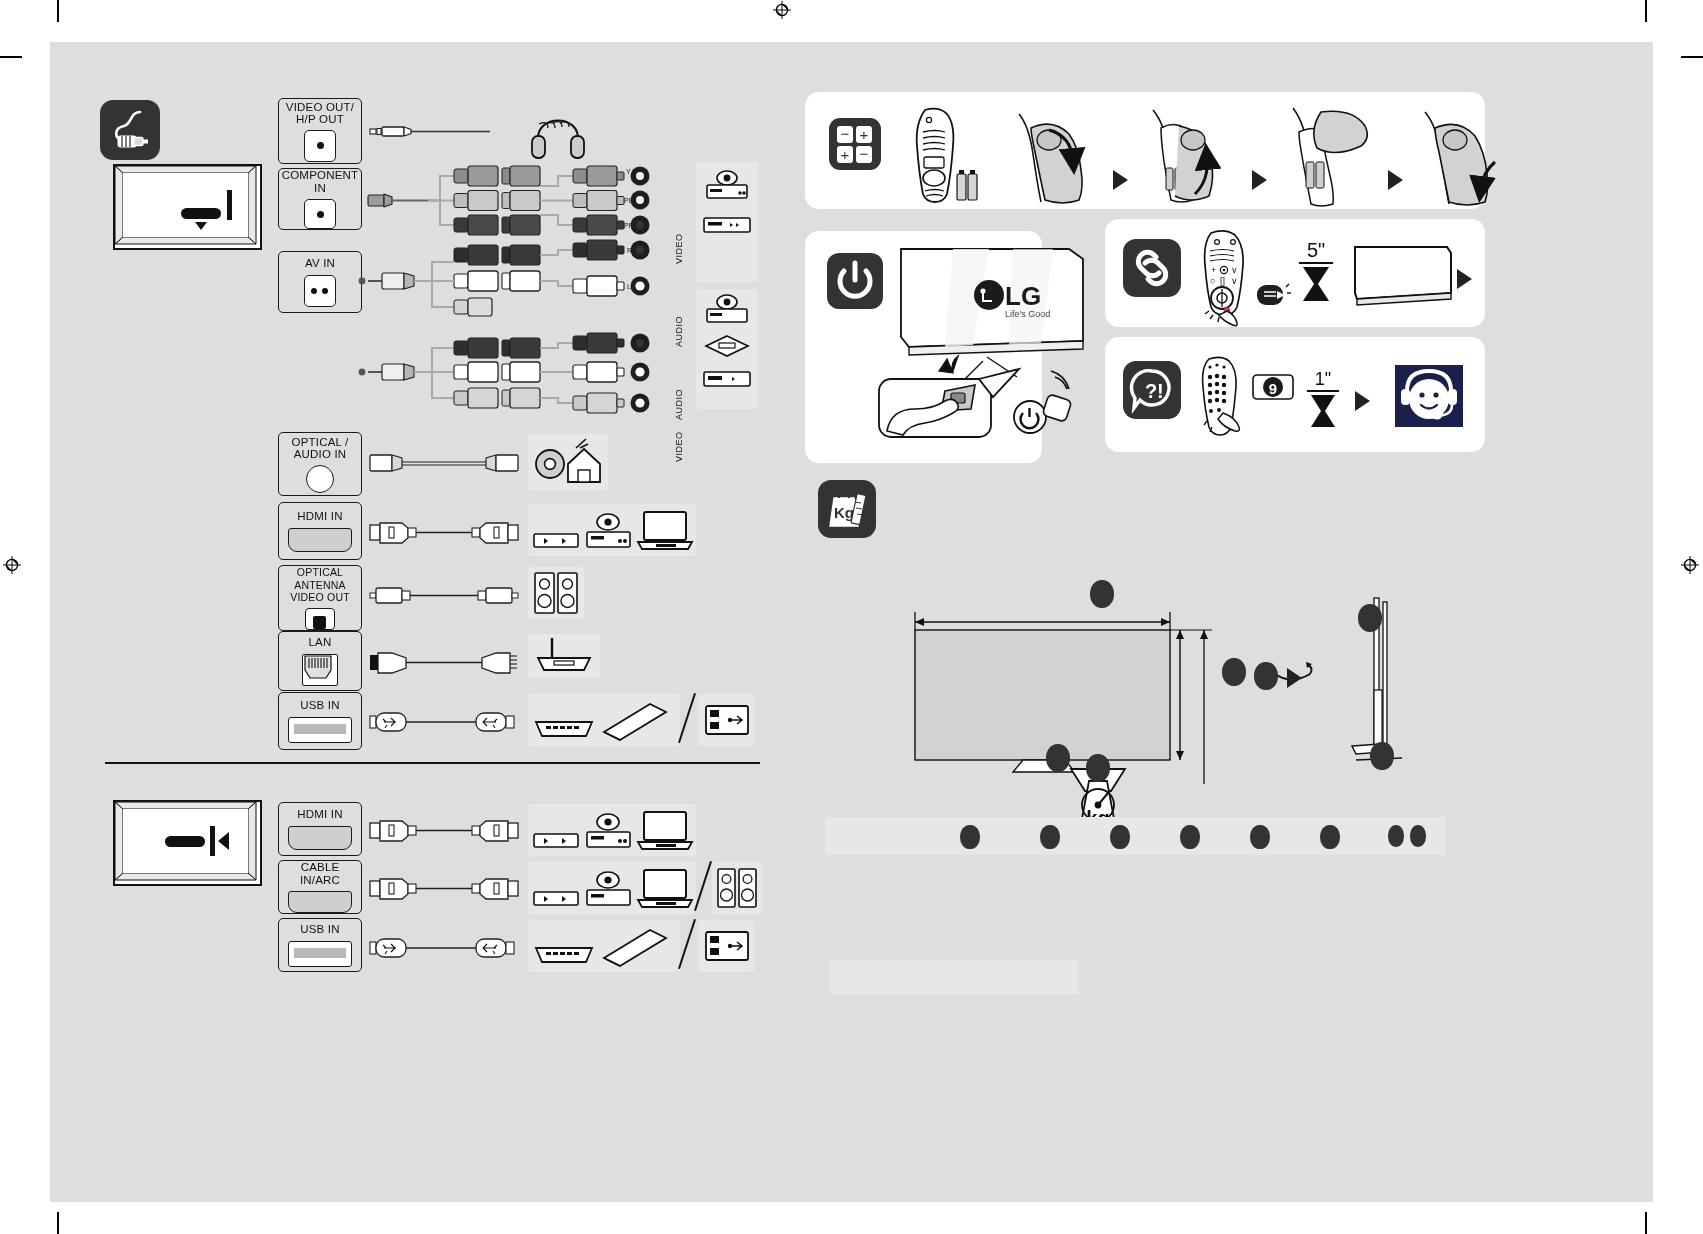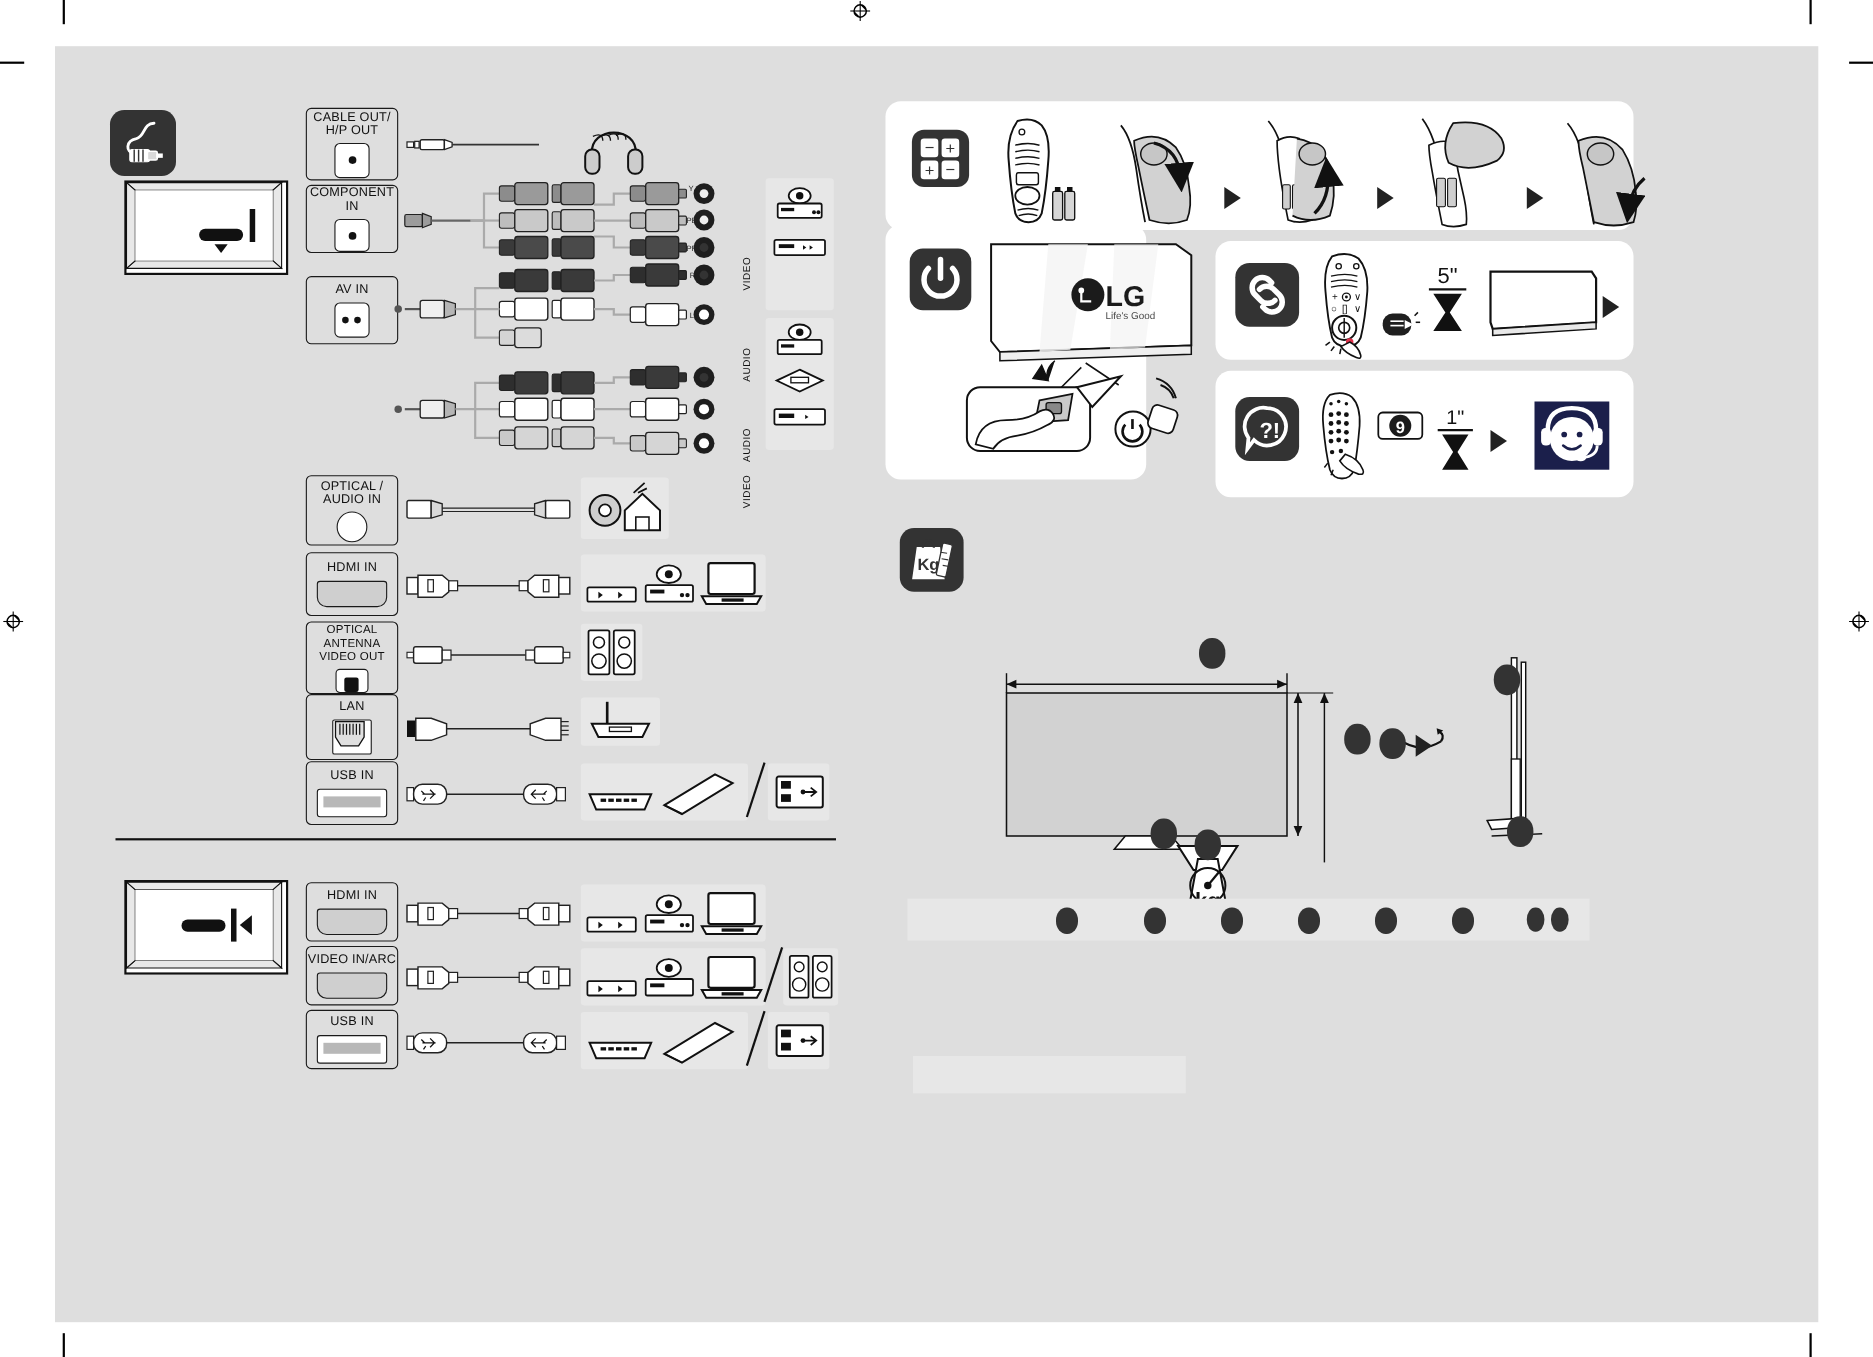--- a/index.html
+++ b/index.html
@@ -127,21 +127,21 @@
         <polygon points="0,78 141,78 133,71 8,71" fill="#e8e8e8" stroke="#111" stroke-width="1"></polygon>
         <polygon points="0,0 0,78 8,71 8,7" fill="#e8e8e8" stroke="#111" stroke-width="1"></polygon>
         <rect x="8" y="7" width="125" height="64" fill="#fff"></rect>
         <rect x="66" y="42" width="40" height="11" rx="5.5" fill="#111"></rect>
         <rect x="112" y="24" width="5" height="30" fill="#111"></rect>
         <polygon points="80,56 92,56 86,64" fill="#111"></polygon>
       </svg>
     </div>
 
     <div class="portbox" style="left:228px;top:56px;width:82px;height:64px;">
-      <div class="portlabel">CABLE OUT/</div>
+      <div class="portlabel">VIDEO OUT/</div>
       <div class="portlabel">H/P OUT</div>
       <div class="jack jack-sq" style="margin-top:4px;"></div>
     </div>
 
     <svg class="abs" style="left:320px;top:78px;" width="120" height="24" viewBox="0 0 120 24">
       <rect x="0" y="9" width="6" height="5" fill="#fff" stroke="#222" stroke-width="1.1"></rect>
       <rect x="7" y="8.5" width="4" height="6" fill="#fff" stroke="#222" stroke-width="1.1"></rect>
       <rect x="12" y="7" width="22" height="9" rx="1.5" fill="#fff" stroke="#222" stroke-width="1.3"></rect>
       <path d="M34 7 L 41 9.5 L 41 13.5 L 34 16 Z" fill="#fff" stroke="#222" stroke-width="1.2"></path>
       <line x1="41" y1="11.5" x2="120" y2="11.5" stroke="#333" stroke-width="1.6"></line>
@@ -527,21 +527,21 @@
       <rect x="55" y="24" width="43" height="15" rx="1.6" fill="#fff" stroke="#111" stroke-width="1.6"></rect>
       <rect x="59" y="28" width="13" height="3.5" fill="#111"></rect>
       <circle cx="88" cy="33" r="2" fill="#111"></circle>
         <circle cx="93" cy="33" r="2" fill="#111"></circle>
       <rect x="112" y="4" width="42" height="28" rx="2" fill="#fff" stroke="#111" stroke-width="2"></rect>
       <polygon points="106,34 160,34 156,41 110,41" fill="#fff" stroke="#111" stroke-width="1.8"></polygon>
       <rect x="124" y="36" width="20" height="3" fill="#111"></rect>
     </svg>
 
     <div class="portbox" style="left:228px;top:818px;width:82px;height:52px;">
-      <div class="portlabel">VIDEO IN/ARC</div>
+      <div class="portlabel">CABLE IN/ARC</div>
       <div class="jack jack-hdmi" style="margin-top:5px;"></div>
     </div>
     <svg class="abs" style="left:320px;top:834px;" width="148" height="26" viewBox="0 0 148 26">
       <rect x="0" y="5" width="10" height="15" fill="#fff" stroke="#222" stroke-width="1.3"></rect>
       <path d="M10 3 h 22 l 6 5 v 10 l -6 5 h -22 z" fill="#fff" stroke="#222" stroke-width="1.3"></path>
       <rect x="19" y="7" width="5" height="11" fill="#fff" stroke="#222" stroke-width="1.1"></rect>
       <rect x="38" y="8" width="8" height="9" fill="#fff" stroke="#222" stroke-width="1.1"></rect>
       <line x1="46" y1="12.5" x2="102" y2="12.5" stroke="#222" stroke-width="1.3"></line>
       <rect x="102" y="8" width="8" height="9" fill="#fff" stroke="#222" stroke-width="1.1"></rect>
       <path d="M138 3 h -22 l -6 5 v 10 l 6 5 h 22 z" fill="#fff" stroke="#222" stroke-width="1.3"></path>
@@ -685,21 +685,21 @@
       <ellipse cx="46" cy="30" rx="12" ry="10" fill="#c6c6c6" stroke="#111" stroke-width="1.3"></ellipse>
       <path d="M86 52 q -12 10 -14 26" fill="none" stroke="#111" stroke-width="3" marker-end="url(#a3)"></path>
       <defs>
           <marker id="a3" markerWidth="9" markerHeight="9" refX="4" refY="4.5" orient="auto">
             <polygon points="0,0 9,4.5 0,9" fill="#111"></polygon>
           </marker>
         </defs>
     </svg>
   </div>
 
-  <div class="card" style="left:755px;top:162px;width:237px;height:232px;">
+  <div class="card" style="left:755px;top:189px;width:237px;height:232px;">
     <div class="appicon" style="left:22px;top:22px;width:56px;height:56px;border-radius:12px;">
       <svg width="56" height="56" viewBox="0 0 56 56">
         <path d="M17 18 a 15 15 0 1 0 22 0" fill="none" stroke="#fff" stroke-width="5" stroke-linecap="round"></path>
         <line x1="28" y1="10" x2="28" y2="27" stroke="#fff" stroke-width="5" stroke-linecap="round"></line>
       </svg>
     </div>
     <svg class="abs" style="left:88px;top:14px;" width="200" height="130" viewBox="0 0 200 130">
       <polygon points="8,4 176,4 190,14 190,96 16,102 8,92" fill="#fff" stroke="#111" stroke-width="1.8"></polygon>
       <polygon points="16,102 190,96 190,104 16,110" fill="#efefef" stroke="#111" stroke-width="1.4"></polygon>
       <polygon points="60,4 96,4 80,100 52,102" fill="#f4f4f4" opacity=".85"></polygon>

